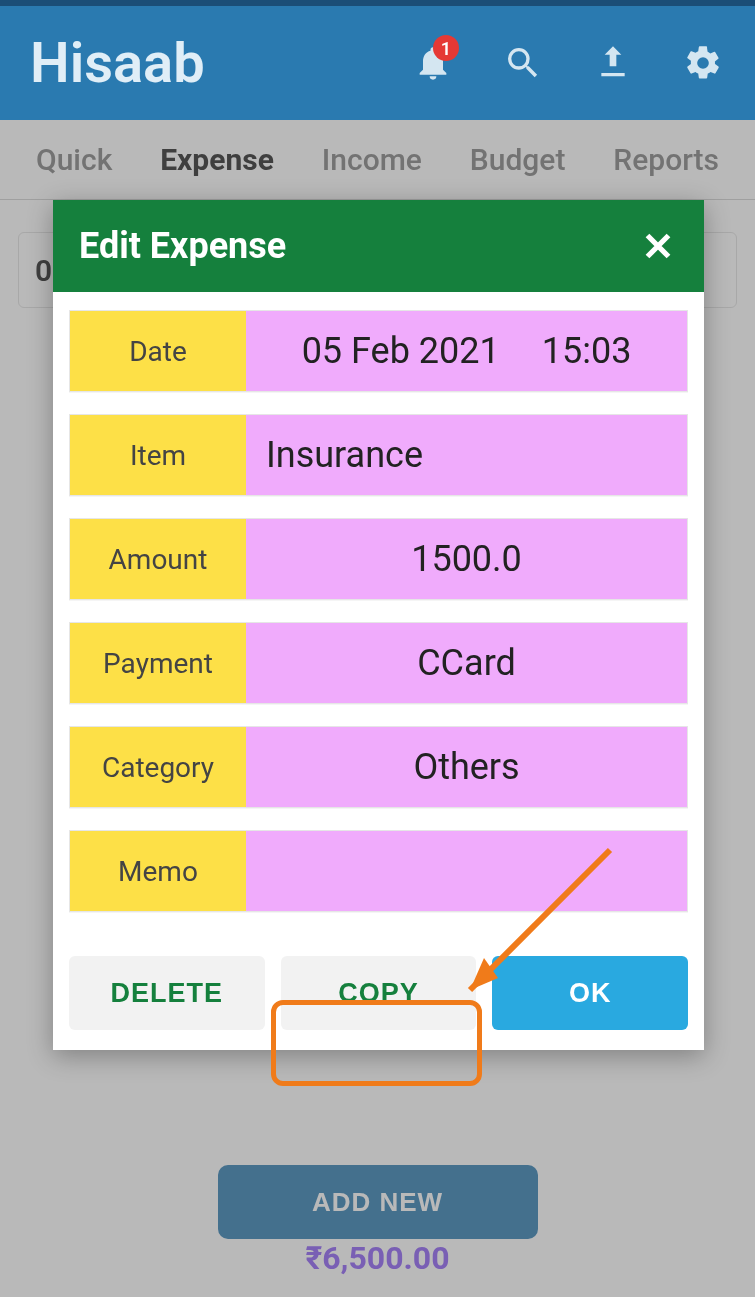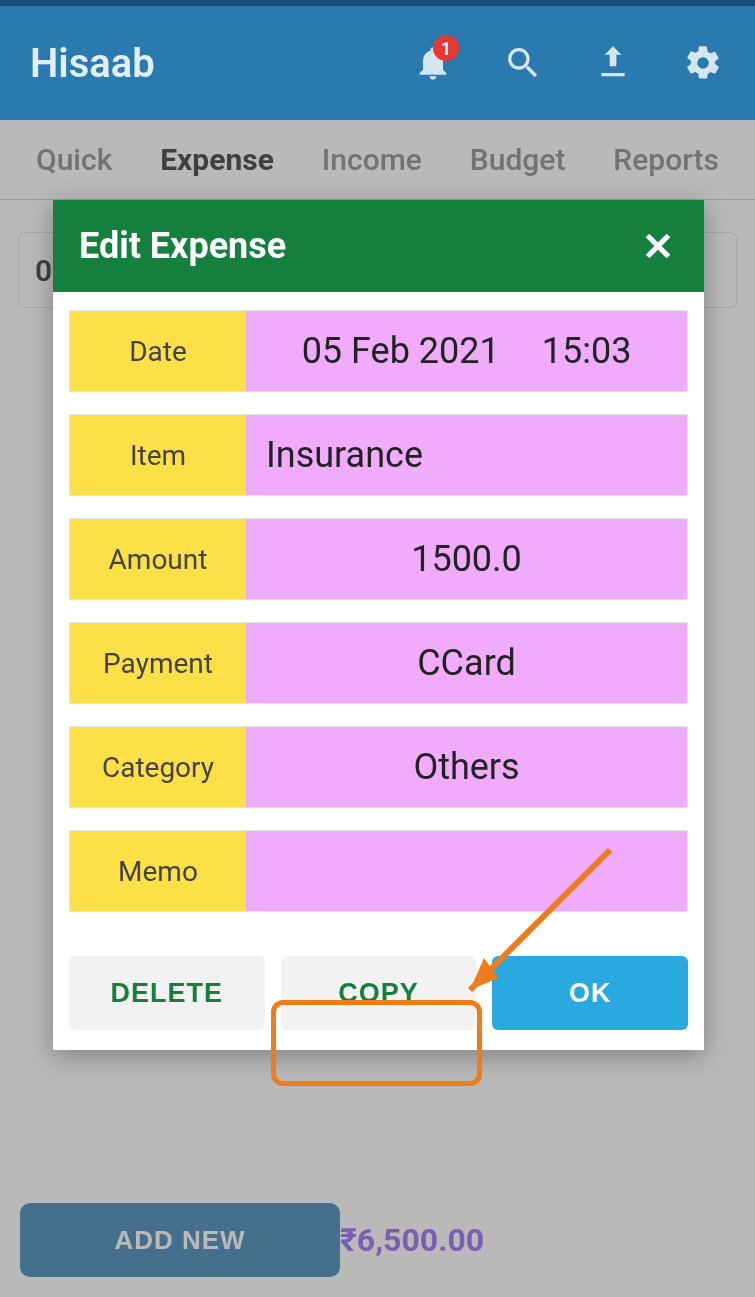--- a/index.html
+++ b/index.html
@@ -10,21 +10,21 @@
   .appbar {
     background: #2a7ab0;
     height: 120px;
     display: flex;
     align-items: center;
     padding: 0 30px;
     border-top: 6px solid #1b4e77;
   }
   .app-title {
     color: #e0eef7;
-    font-size: 40px;
+    font-size: 56px;
     font-weight: 600;
     flex: 1;
   }
   .appbar-icons { display: flex; gap: 46px; align-items: center; }
   .icon-btn { width: 44px; height: 44px; display: flex; align-items: center; justify-content: center; color: #d4e6f1; position: relative; }
   .icon-btn svg { width: 40px; height: 40px; fill: #d4e6f1; }
   .badge { position: absolute; top: -6px; right: -4px; background: #e53935; color: #fff; border-radius: 50%; width: 26px; height: 26px; font-size: 18px; display: flex; align-items: center; justify-content: center; font-weight: 600; }
 
   
   .tabs {
@@ -56,20 +56,21 @@
     font-size: 30px;
     font-weight: 600;
     color: #222;
   }
   .bottom-bar {
     position: absolute;
     bottom: 0; left: 0; right: 0;
     padding: 20px;
     display: flex;
     align-items: center;
+    flex-direction: column;
   }
   .add-btn {
     background: #2a7ab0;
     color: #fff;
     border: none;
     border-radius: 10px;
     font-size: 26px;
     font-weight: 700;
     width: 320px;
     height: 74px;

